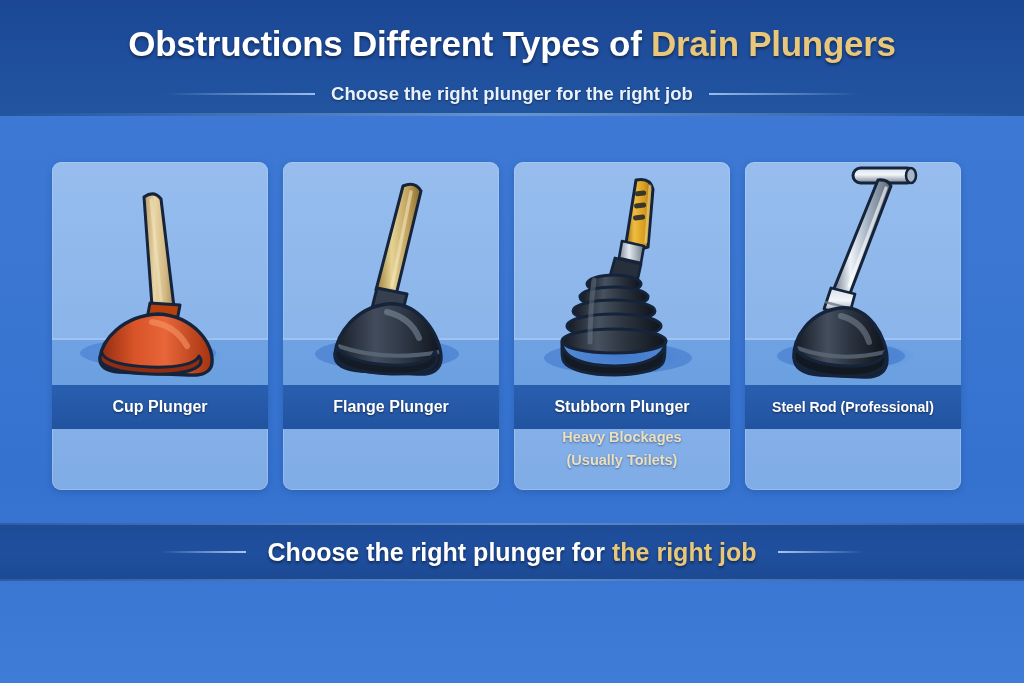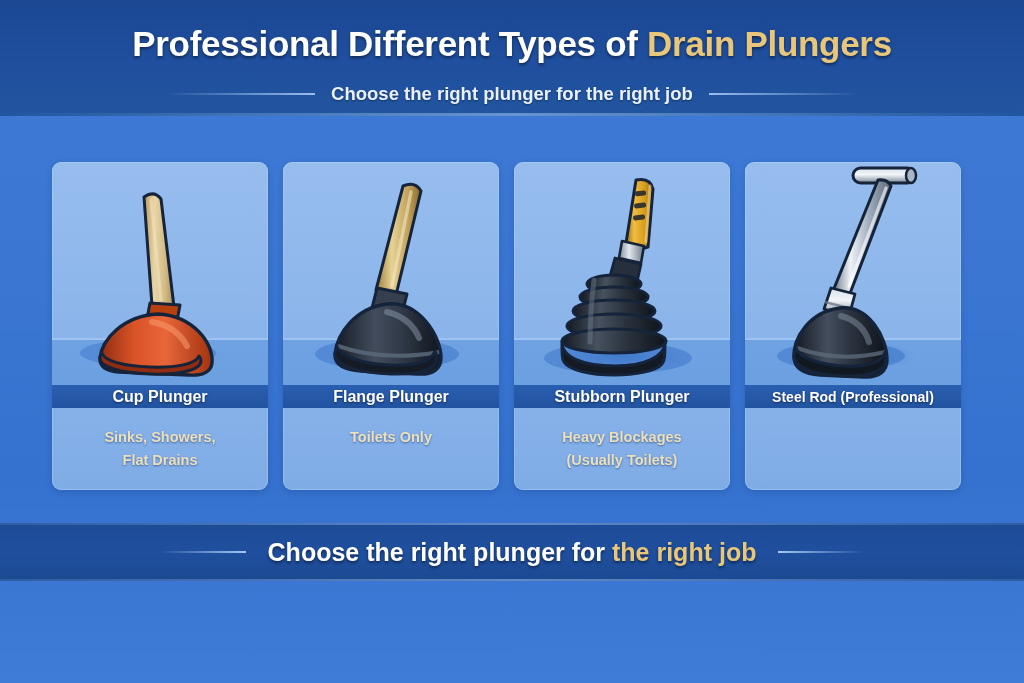--- a/index.html
+++ b/index.html
@@ -76,21 +76,21 @@
   }
   .stage .puddle{
     position:absolute;bottom:14px;left:50%;transform:translateX(-50%);
     width:126px;height:30px;border-radius:50%;
     background:radial-gradient(ellipse at center,rgba(58,118,205,.55),rgba(90,150,225,0) 72%);
   }
   .stage svg{position:absolute;left:0;top:0;}
 
   
   .card-title{
-    position:absolute;left:0;top:223px;width:216px;height:23px;
+    position:absolute;left:0;top:223px;width:216px;height:44px;
     display:flex;align-items:center;justify-content:center;
     background:linear-gradient(180deg,#2a5fb0 0%,#21539f 100%);
     color:#ffffff;font-size:16px;font-weight:bold;
     text-shadow:0 1px 2px rgba(0,0,0,.5);
     white-space:nowrap;
   }
   .card.narrow-title .card-title{font-size:14px;}
   .card-desc{
     position:absolute;left:0;top:264px;width:216px;
     text-align:center;
@@ -129,21 +129,21 @@
     white-space:nowrap;
   }
   .footer-text .gold{color:#e8c77a;}
 </style>
 </head>
 <body>
 
 <div class="infographic">
 
   <div class="header-band">
-    <div class="main-title"><span>Professional Different Types of </span><span class="gold">Drain Plungers</span></div>
+    <div class="main-title"><span>Obstructions Different Types of </span><span class="gold">Drain Plungers</span></div>
 
     <div class="sub-wrap">
       <span class="sub-rule"></span>
       <span class="sub-title">Choose the right plunger for the right job</span>
       <span class="sub-rule right"></span>
     </div>
   </div>
 
   <div class="cards">
 
@@ -177,24 +177,20 @@
 
           <path d="M106 152 c-36 2 -56 26 -58 44 -1 9 7 13 19 14 l70 3 c13 1 22 -3 23 -12 2 -19 -18 -47 -54 -49 Z" fill="url(#c1cup)" stroke="#15243a" stroke-width="3.4" stroke-linejoin="round"></path>
 
           <path d="M48 196 c0 9 20 15 50 16 c30 1 51 -4 51 -13 c0 -2 -1 -4 -2 -5
                    c-3 8 -23 12 -49 11 c-27 -1 -46 -6 -48 -14 c-1 1 -2 3 -2 5 Z" fill="#8f2c11" stroke="#15243a" stroke-width="3" stroke-linejoin="round"></path>
 
           <path d="M100 160 q24 4 35 24" stroke="#f89a6c" stroke-width="6" fill="none" opacity=".55" stroke-linecap="round"></path>
         </svg>
       </div>
       <div class="card-title">Cup Plunger</div>
-      <div class="card-desc">
-        <span style="white-space:pre-line;">Sinks, Showers,
-Flat Drains</span>
-      </div>
     </div>
 
     <div class="card">
       <div class="stage">
         <div class="floorline"></div>
         <div class="floor"></div>
         <div class="puddle"></div>
         <svg width="216" height="223" viewBox="0 0 216 223">
           <defs>
             <linearGradient id="c2wood" x1="0" y1="0" x2="1" y2="0">
@@ -227,23 +223,20 @@
                    c0 -22 -22 -57 -54 -54 Z" fill="url(#c2cup)" stroke="#15243a" stroke-width="3.4" stroke-linejoin="round"></path>
 
           <path d="M55 184 q45 16 101 6" stroke="#5b6879" stroke-width="4" fill="none" opacity=".85"></path>
 
           <path d="M52 192 c0 12 24 19 56 20 c31 1 46 -6 46 -16 c0 -3 -1 -5 -2 -7
                    c-3 10 -19 15 -45 14 c-29 -1 -50 -9 -53 -18 c-1 2 -2 4 -2 7 Z" fill="#151b24" stroke="#15243a" stroke-width="3" stroke-linejoin="round"></path>
           <path d="M104 150 q24 6 32 26" stroke="#8b98a9" stroke-width="6" fill="none" opacity=".5" stroke-linecap="round"></path>
         </svg>
       </div>
       <div class="card-title">Flange Plunger</div>
-      <div class="card-desc">
-        <span style="white-space:pre-line;">Toilets Only</span>
-      </div>
     </div>
 
     <div class="card">
       <div class="stage">
         <div class="floorline"></div>
         <div class="floor"></div>
         <div class="puddle"></div>
         <svg width="216" height="223" viewBox="0 0 216 223">
           <defs>
             <linearGradient id="c3grip" x1="0" y1="0" x2="1" y2="0">

